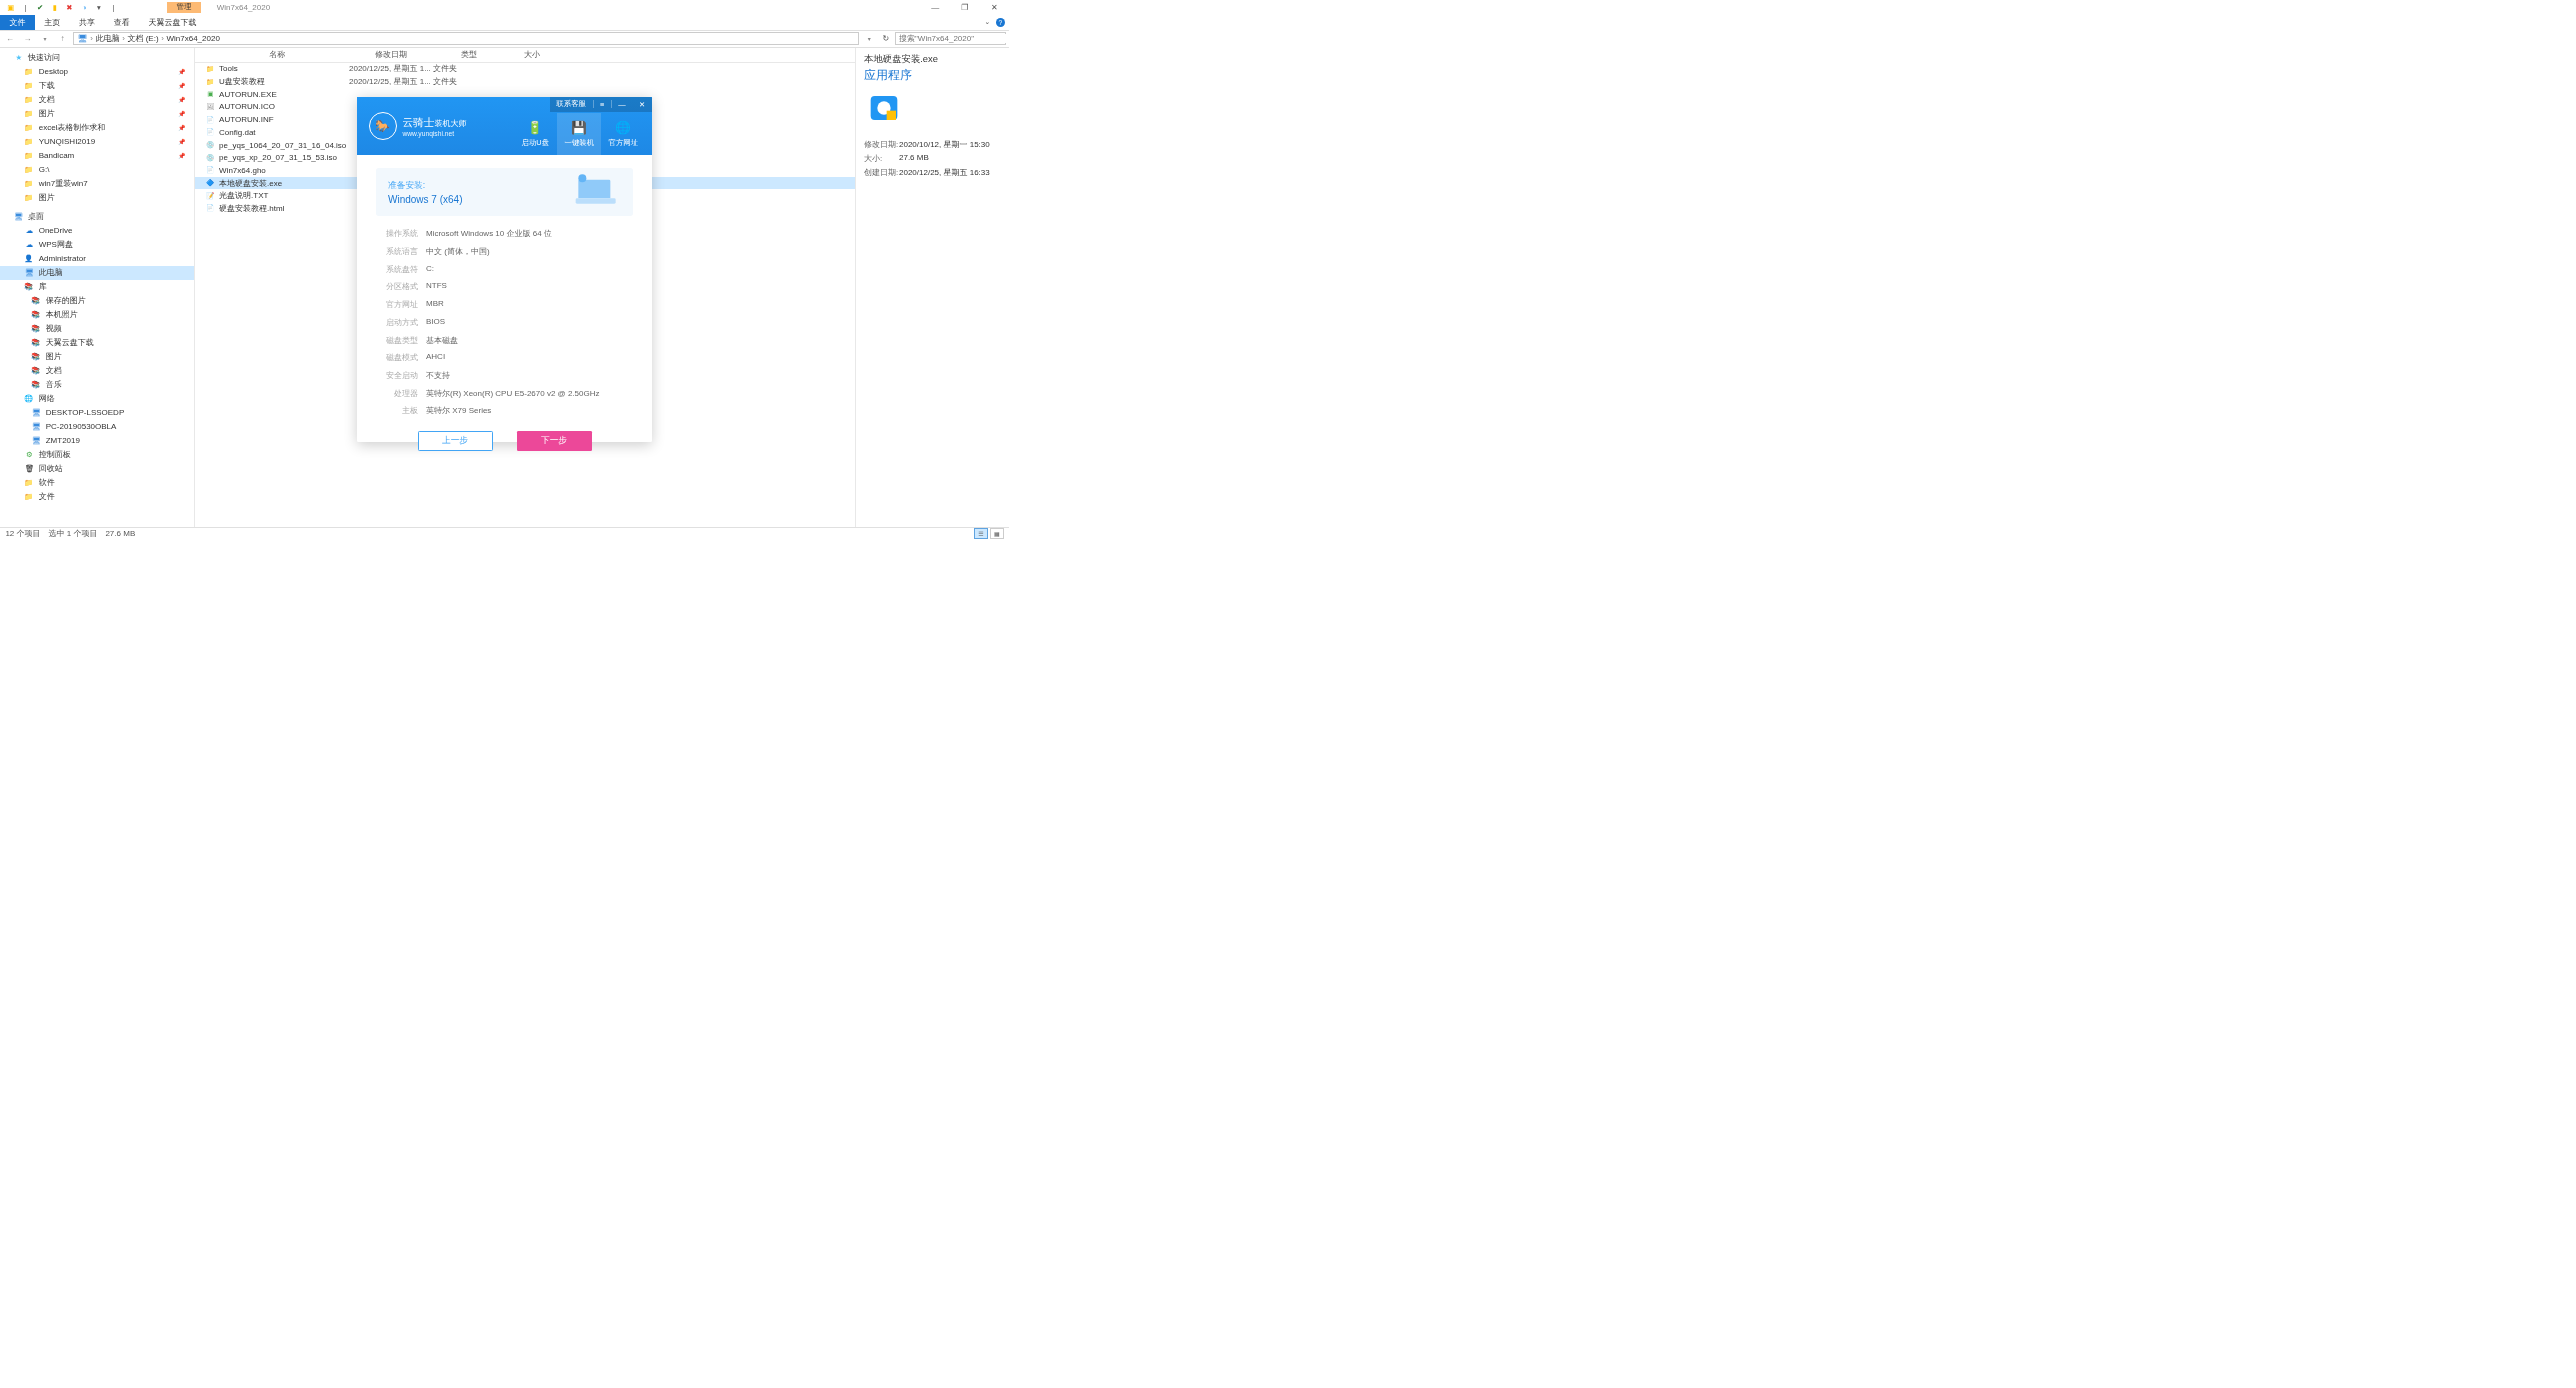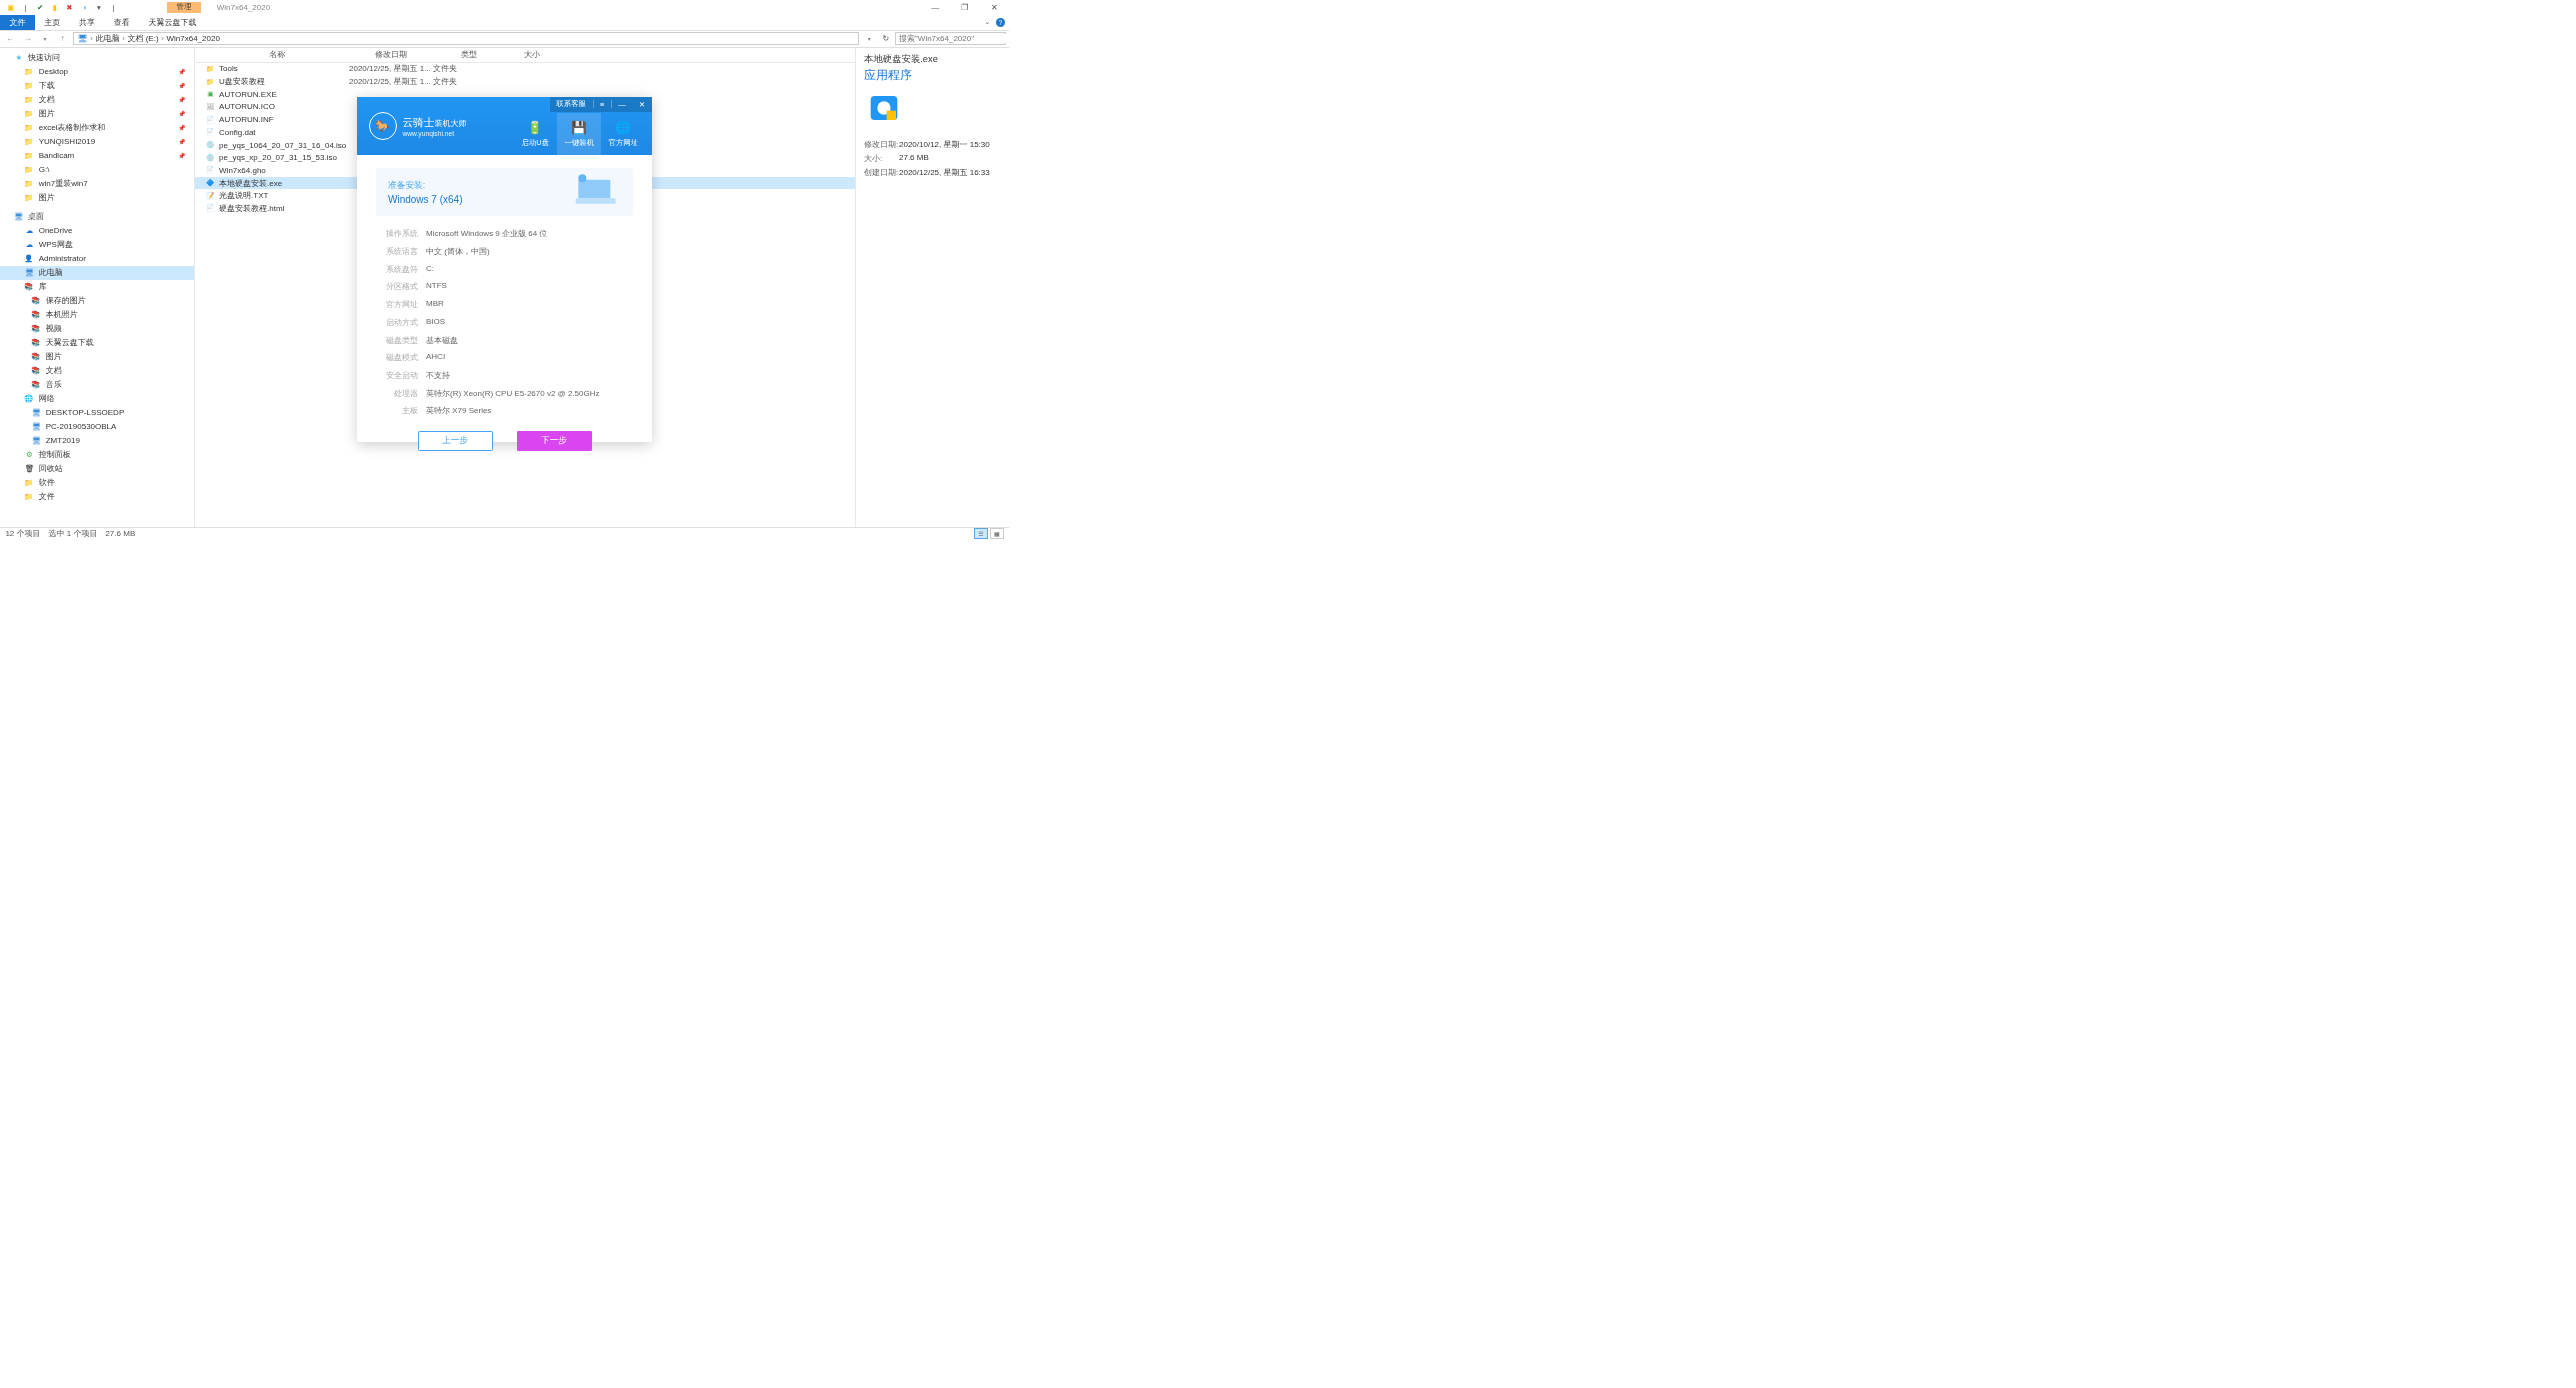--- a/index.html
+++ b/index.html
@@ -103,21 +103,21 @@
 .dlg-prep-os { font-size: 10px; color: #1976d2; margin-top: 2px; }
 .dlg-prep-img { margin-left: auto; }
 
 .dlg-info-row { display: flex; font-size: 8px; margin-bottom: 6.7px; }
 .dlg-info-label { width: 42px; color: #aaa; text-align: right; }
 .dlg-info-value { color: #666; margin-left: 8px; }
 
 .dlg-buttons { display: flex; justify-content: center; gap: 24px; margin-top: 14.8px; }
 .dlg-btn { width: 75px; height: 20px; display: flex; align-items: center; justify-content: center; font-size: 8.7px; border-radius: 1.3px; }
 .dlg-btn.prev { border: 0.7px solid #42a5f5; color: #42a5f5; background: #fff; }
-.dlg-btn.next { background: #d946ef; color: #fff; }
+.dlg-btn.next { background: #ec4899; color: #fff; }
 
 
 </style>
 </head>
 <body>
 
 <div class="titlebar">
   <div class="qat">
     <span class="qat-btn" style="color:#ffc107">▣</span>
     <span class="qat-btn">|</span>
@@ -526,21 +526,21 @@
             <path d="M10 8 h44 a2 2 0 0 1 2 2 v26 h-48 v-26 a2 2 0 0 1 2-2z" fill="#90caf9"></path>
             <rect x="4" y="36" width="60" height="8" rx="2" fill="#bbdefb"></rect>
             <circle cx="14" cy="6" r="6" fill="#64b5f6"></circle>
           </svg>
       </div>
     </div>
 
     <div id="dlg-info">
         <div class="dlg-info-row">
           <span class="dlg-info-label">操作系统</span>
-          <span class="dlg-info-value">Microsoft Windows 9 企业版 64 位</span>
+          <span class="dlg-info-value">Microsoft Windows 10 企业版 64 位</span>
         </div>
         <div class="dlg-info-row">
           <span class="dlg-info-label">系统语言</span>
           <span class="dlg-info-value">中文 (简体，中国)</span>
         </div>
         <div class="dlg-info-row">
           <span class="dlg-info-label">系统盘符</span>
           <span class="dlg-info-value">C:</span>
         </div>
         <div class="dlg-info-row">

